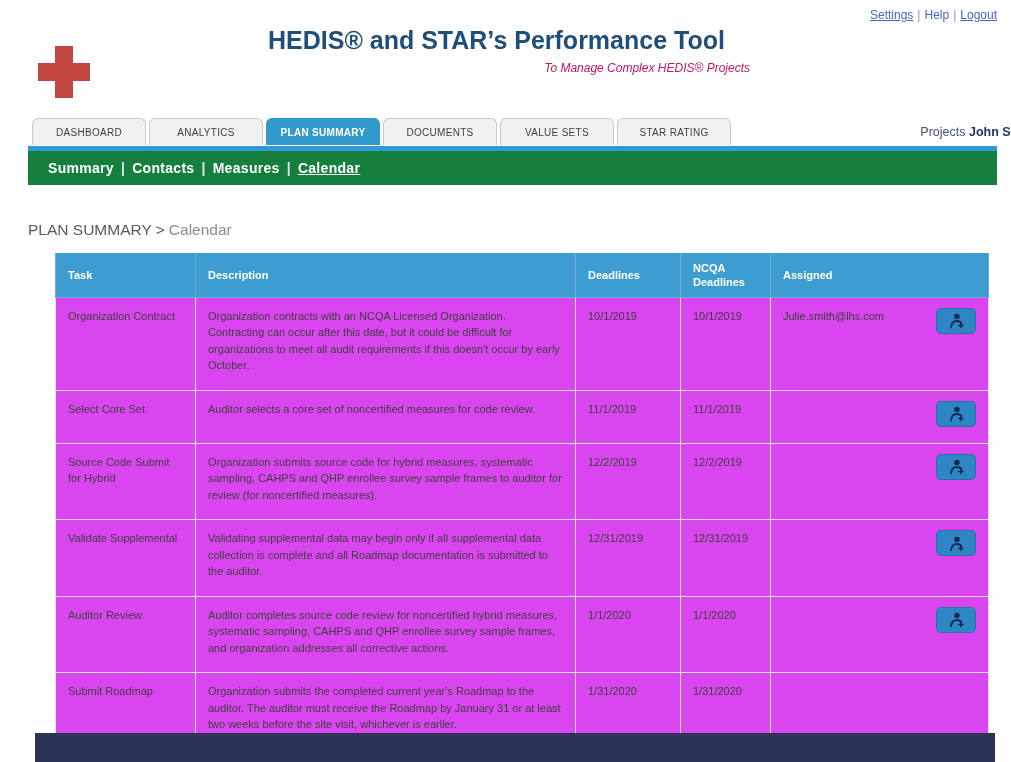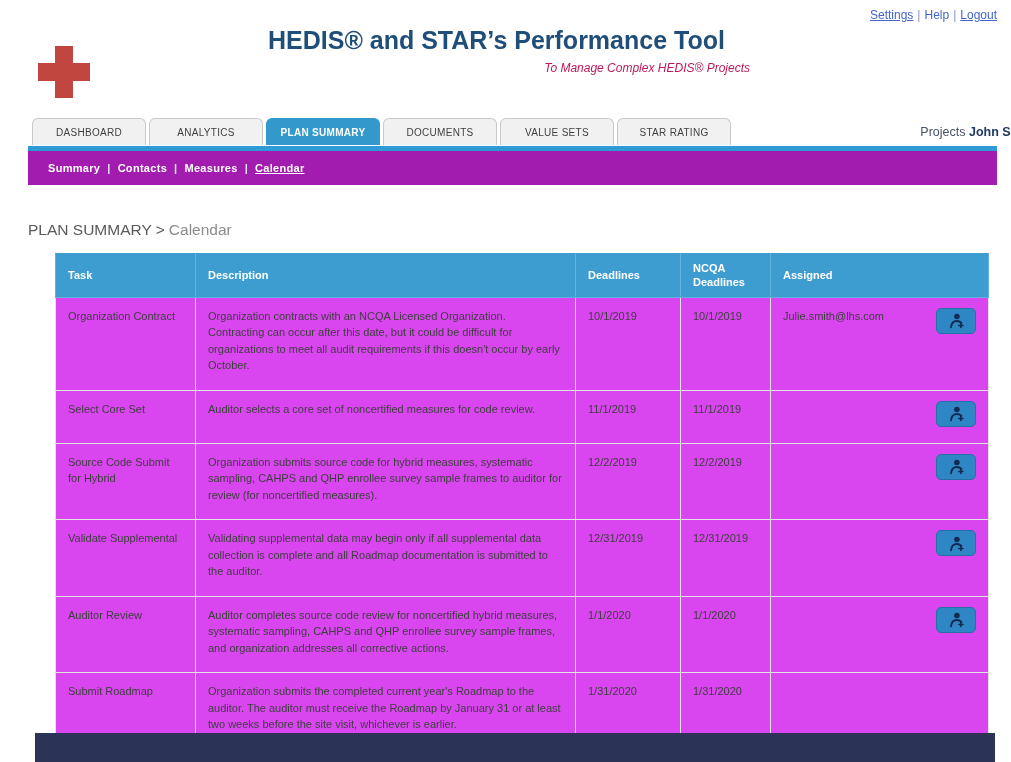--- a/index.html
+++ b/index.html
@@ -102,26 +102,26 @@
 
   
   .accent-strip {
     margin: 0 14px 0 28px;
     height: 5px;
     background: #2e9bd6;
   }
   .subnav {
     margin: 0 14px 0 28px;
     height: 34px;
-    background: #a21caf;
+    background: #15803d;
     display: flex;
     align-items: center;
     padding-left: 20px;
     color: #ffffff;
-    font-size: 11px;
+    font-size: 14px;
     font-weight: bold;
     letter-spacing: 0.3px;
   }
   .subnav a { color: #ffffff; text-decoration: none; cursor: pointer; }
   .subnav a.active { text-decoration: underline; }
   .subnav .sep { margin: 0 7px; color: #dfe3ef; }
 
   
   .breadcrumb {
     margin: 36px 0 14px 28px;

